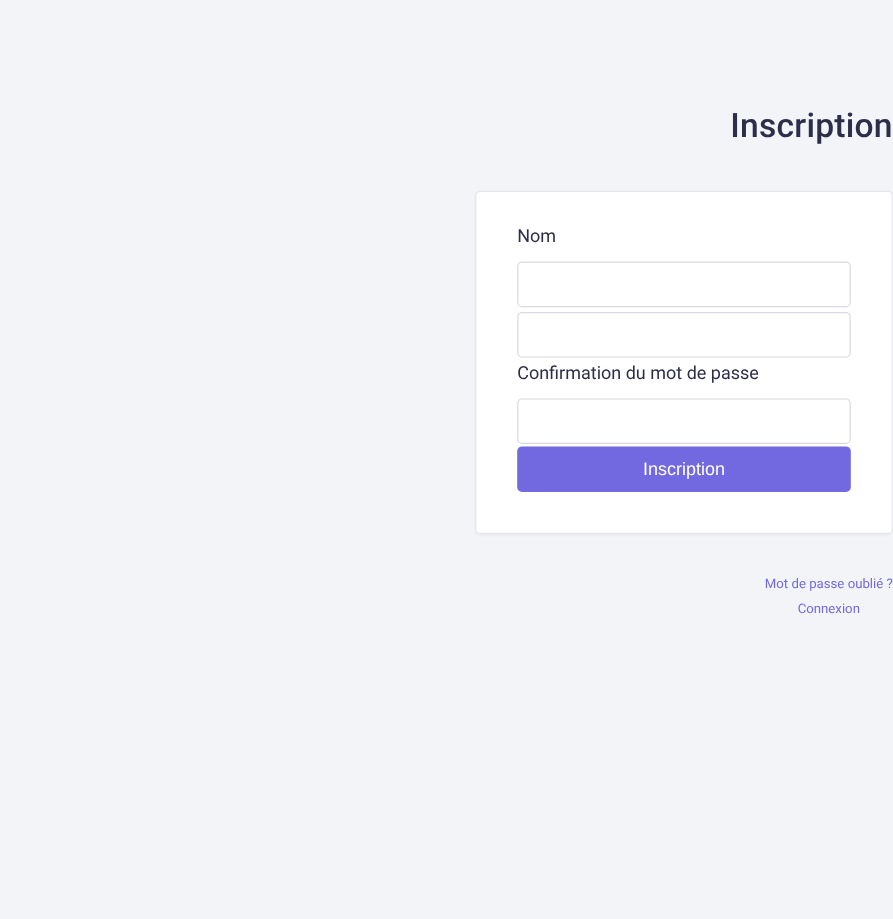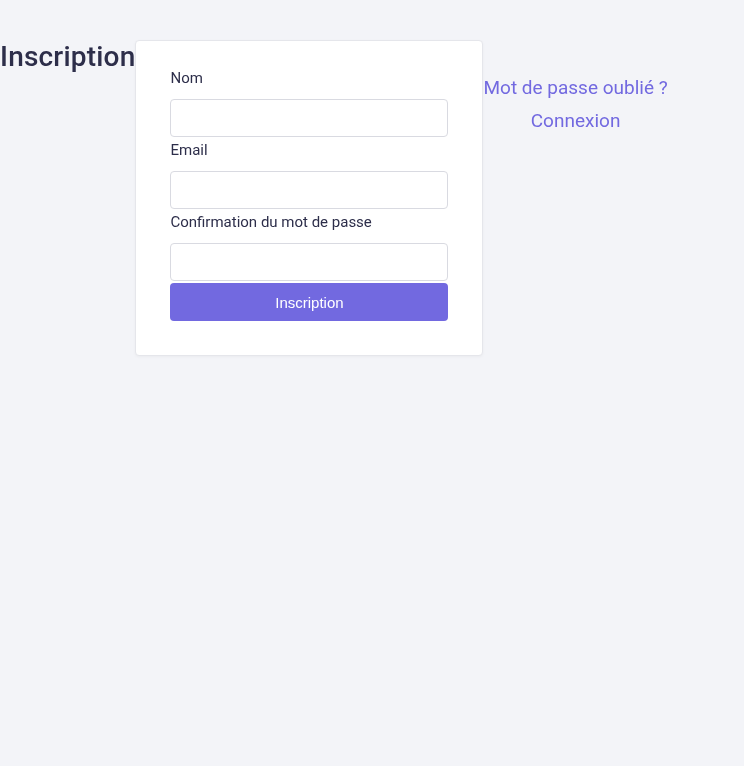--- a/index.html
+++ b/index.html
@@ -11,24 +11,24 @@
     body {
       font-family: -apple-system, BlinkMacSystemFont, "Segoe UI", Roboto, "Helvetica Neue", Arial, sans-serif;
       background-color: #f3f4f8;
       width: 744px;
       height: 766px;
       overflow: hidden;
     }
     
     .container {
       width: 100%;
-      padding-top: 40px;
+      padding-top: 88px;
       display: flex;
-      flex-direction: row;
-      align-items: flex-start;
+      flex-direction: column;
+      align-items: flex-end;
     }
     
     .page-title {
       font-size: 28px;
       font-weight: 500;
       color: #2d2e4a;
       margin-bottom: 38px;
       letter-spacing: 0.2px;
     }
     
@@ -90,42 +90,41 @@
     
     .links {
       margin-top: 34px;
       display: flex;
       flex-direction: column;
       align-items: center;
       gap: 4px;
     }
     
     .link {
-      font-size: 19px;
+      font-size: 11px;
       color: #7269e0;
       text-decoration: none;
       cursor: pointer;
       line-height: 1.5;
     }
   </style>
 </head>
 <body>
 
 <div class="container">
   <h1 class="page-title">Inscription</h1>
 
   <div class="form-card">
 
     <div class="form-group">
       <label class="form-label">Nom</label>
       <input type="text" class="form-input" value="" style="">
     </div>
 
     <div class="form-group">
-      <label class="form-label">Email</label>
       <input type="email" class="form-input" value="" style="">
     </div>
 
 
     <div class="form-group">
       <label class="form-label">Confirmation du mot de passe</label>
       <input type="password" class="form-input" value="" style="">
     </div>
 
     <button class="submit-button">Inscription</button>

